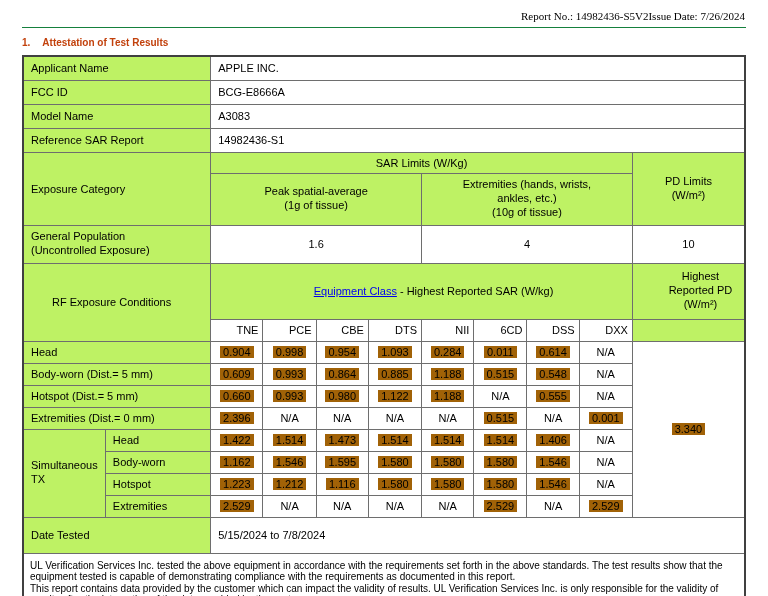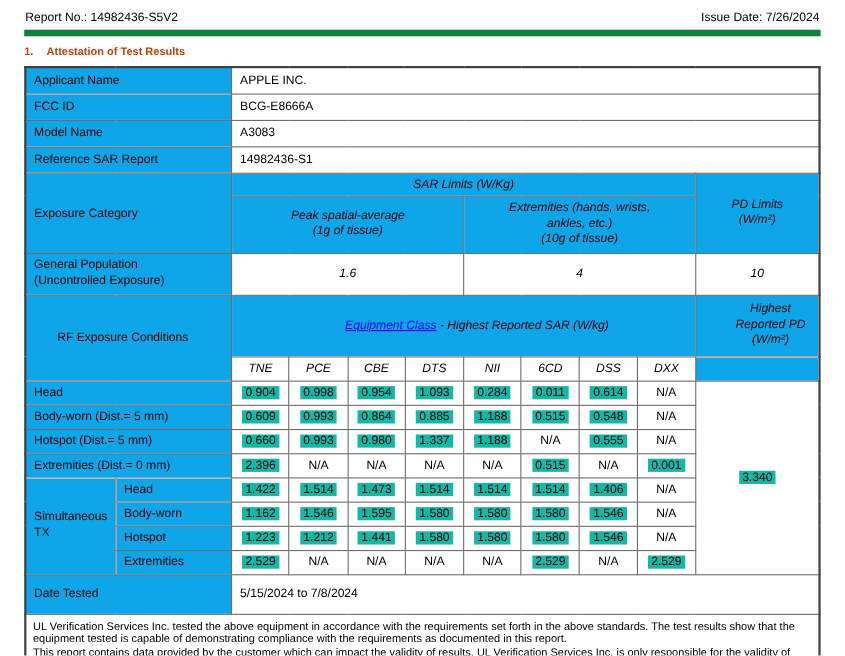--- a/index.html
+++ b/index.html
@@ -5,54 +5,55 @@
   * { box-sizing: border-box; }
   html, body { margin: 0; padding: 0; }
   body {
     width: 768px; height: 596px; overflow: hidden;
     background: #ffffff; color: #000;
     font-family: "Liberation Sans", "DejaVu Sans", sans-serif;
   }
   .page { padding: 6px 22px 0 22px; }
 
   .page-header {
-    display: flex; justify-content: space-between; align-items: flex-end;
+    display: flex; justify-content: flex-end; align-items: flex-end;
     font-size: 11px; padding: 4px 1px 5px 1px;
-    border-bottom: 6px solid #15803d;
+    border-bottom: 1px solid #15803d;
+    font-family: Liberation Serif, serif;
   }
 
   .doc-title {
     margin: 9px 0 7px 0; font-size: 10px; font-weight: bold; color: #c2410c;
   }
   .doc-title .num { margin-right: 12px; }
 
   table.attestation {
     border-collapse: collapse; table-layout: fixed; width: 724px;
     border: 2px solid #404040;
   }
   td {
     border: 1px solid #6e6e6e;
     font-size: 11px; padding: 1px 4px; vertical-align: middle;
     overflow: hidden;
   }
-  .tan { background: #0ea5e9; }
+  .tan { background: #bef264; }
   .lbl { text-align: left; padding-left: 7px; }
-  .ctr { text-align: center; font-style: italic; }
+  .ctr { text-align: center; }
   .pre { white-space: pre-line; line-height: 1.25; }
   .valcell { text-align: center; }
   .val { display: inline-block; padding: 0 3px; }
-  .hl  { background: #14b8a6; }
+  .hl  { background: #a16207; }
   a.link { color: #0000EE; text-decoration: underline; cursor: pointer; }
 
   tr.info-row td { height: 24px; }
   tr.limits-top td { height: 21px; }
   tr.limits-sub td { height: 52px; }
   tr.genpop td { height: 38px; }
   tr.rf-head td { height: 56px; padding-left: 28px; }
-  tr.class-cols td { height: 22px; }
+  tr.class-cols td { height: 22px; text-align: right; }
   tr.data-row td { height: 22px; }
   tr.date-row td { height: 36px; }
 
   td.footer-cell { padding: 6px 6px; height: 44px; vertical-align: top; }
   .footer-cell p { margin: 0; font-size: 10px; line-height: 1.16; }
 </style>
 </head>
 <body>
 
 <div class="page">
@@ -159,21 +160,21 @@
       <td class="valcell"><span class="val hl">1.188</span></td>
       <td class="valcell"><span class="val hl">0.515</span></td>
       <td class="valcell"><span class="val hl">0.548</span></td>
       <td class="valcell"><span class="val">N/A</span></td>
     </tr>
     <tr class="data-row">
       <td class="tan lbl" colspan="2">Hotspot (Dist.= 5 mm)</td>
       <td class="valcell"><span class="val hl">0.660</span></td>
       <td class="valcell"><span class="val hl">0.993</span></td>
       <td class="valcell"><span class="val hl">0.980</span></td>
-      <td class="valcell"><span class="val hl">1.337</span></td>
+      <td class="valcell"><span class="val hl">1.122</span></td>
       <td class="valcell"><span class="val hl">1.188</span></td>
       <td class="valcell"><span class="val">N/A</span></td>
       <td class="valcell"><span class="val hl">0.555</span></td>
       <td class="valcell"><span class="val">N/A</span></td>
     </tr>
     <tr class="data-row">
       <td class="tan lbl" colspan="2">Extremities (Dist.= 0 mm)</td>
       <td class="valcell"><span class="val hl">2.396</span></td>
       <td class="valcell"><span class="val">N/A</span></td>
       <td class="valcell"><span class="val">N/A</span></td>
@@ -205,21 +206,21 @@
       <td class="valcell"><span class="val hl">1.580</span></td>
       <td class="valcell"><span class="val hl">1.580</span></td>
       <td class="valcell"><span class="val hl">1.580</span></td>
       <td class="valcell"><span class="val hl">1.546</span></td>
       <td class="valcell"><span class="val">N/A</span></td>
     </tr>
     <tr class="data-row">
       <td class="tan lbl">Hotspot</td>
       <td class="valcell"><span class="val hl">1.223</span></td>
       <td class="valcell"><span class="val hl">1.212</span></td>
-      <td class="valcell"><span class="val hl">1.441</span></td>
+      <td class="valcell"><span class="val hl">1.116</span></td>
       <td class="valcell"><span class="val hl">1.580</span></td>
       <td class="valcell"><span class="val hl">1.580</span></td>
       <td class="valcell"><span class="val hl">1.580</span></td>
       <td class="valcell"><span class="val hl">1.546</span></td>
       <td class="valcell"><span class="val">N/A</span></td>
     </tr>
     <tr class="data-row">
       <td class="tan lbl">Extremities</td>
       <td class="valcell"><span class="val hl">2.529</span></td>
       <td class="valcell"><span class="val">N/A</span></td>

